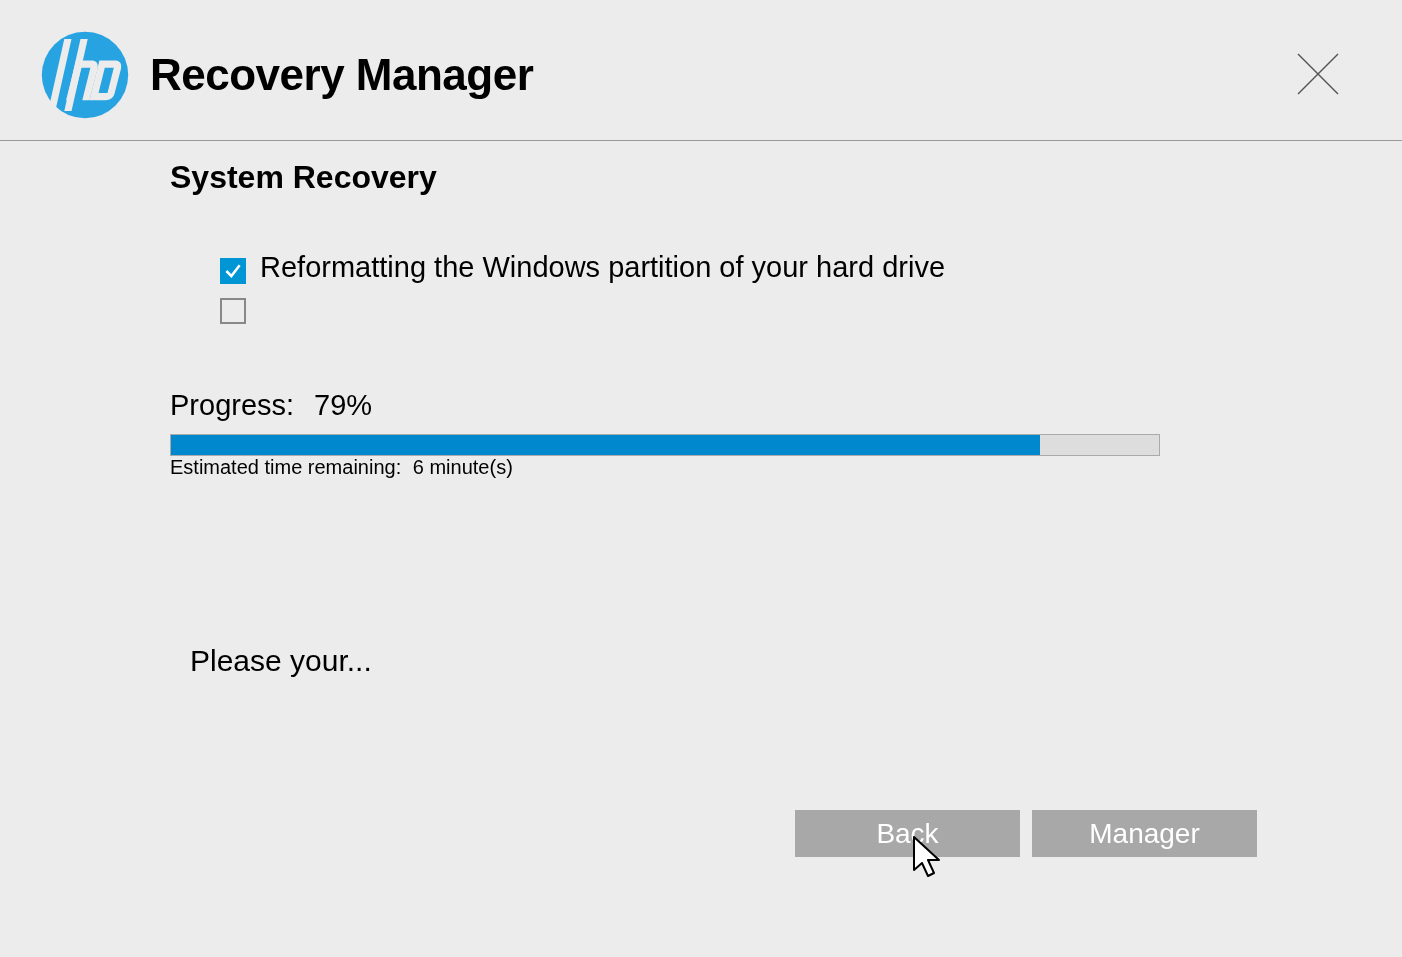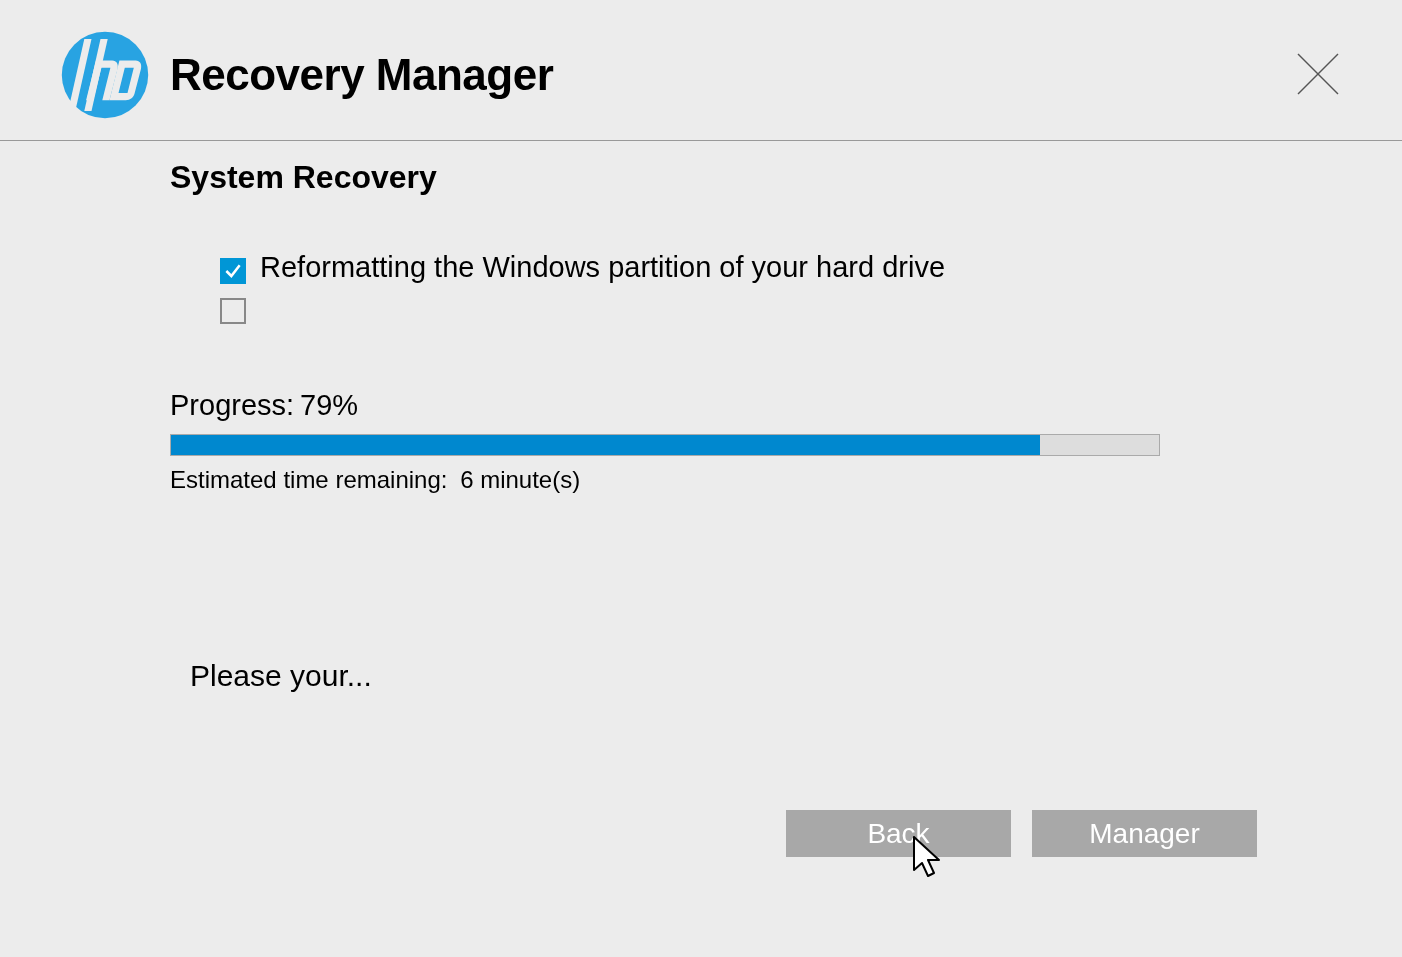--- a/index.html
+++ b/index.html
@@ -12,21 +12,21 @@
       color: #000;
     }
     .window {
       width: 100%;
       height: 100%;
       position: relative;
     }
     .header {
       display: flex;
       align-items: center;
-      padding: 30px 40px 20px 60px;
+      padding: 30px 40px 20px 40px;
       border-bottom: 1px solid #999;
       position: relative;
     }
     .hp-logo {
       width: 90px;
       height: 90px;
       flex-shrink: 0;
     }
     .title {
       font-size: 44px;
@@ -79,51 +79,50 @@
       margin-bottom: 14px;
     }
     .progress-label-row {
       display: flex;
       align-items: baseline;
       font-size: 29px;
       font-weight: 400;
       margin-bottom: 12px;
     }
     .progress-pct {
-      margin-left: 6px;
+      margin-left: 20px;
     }
     .progress-bar {
       height: 22px;
       background: #ddd;
       border: 1px solid #aaa;
       position: relative;
       width: 990px;
     }
     .progress-fill {
       height: 100%;
       background: #0088cf;
     }
     .eta-row {
-      font-size: 24px;
-      margin-top: 10px;
+      font-size: 20px;
       font-weight: 300;
     }
     .eta-val { margin-left: 6px; }
     .wait-text {
       font-size: 30px;
       font-weight: 300;
       margin-top: 165px;
       margin-left: 20px;
     }
     .button-row {
       position: absolute;
       right: 145px;
       bottom: 100px;
       display: flex;
-      gap: 21px;
+      gap: 12px;
     }
     .btn {
       width: 225px;
       height: 47px;
       background: #a8a8a8;
       color: #fff;
       font-size: 28px;
       font-weight: 300;
       display: flex;
       align-items: center;

